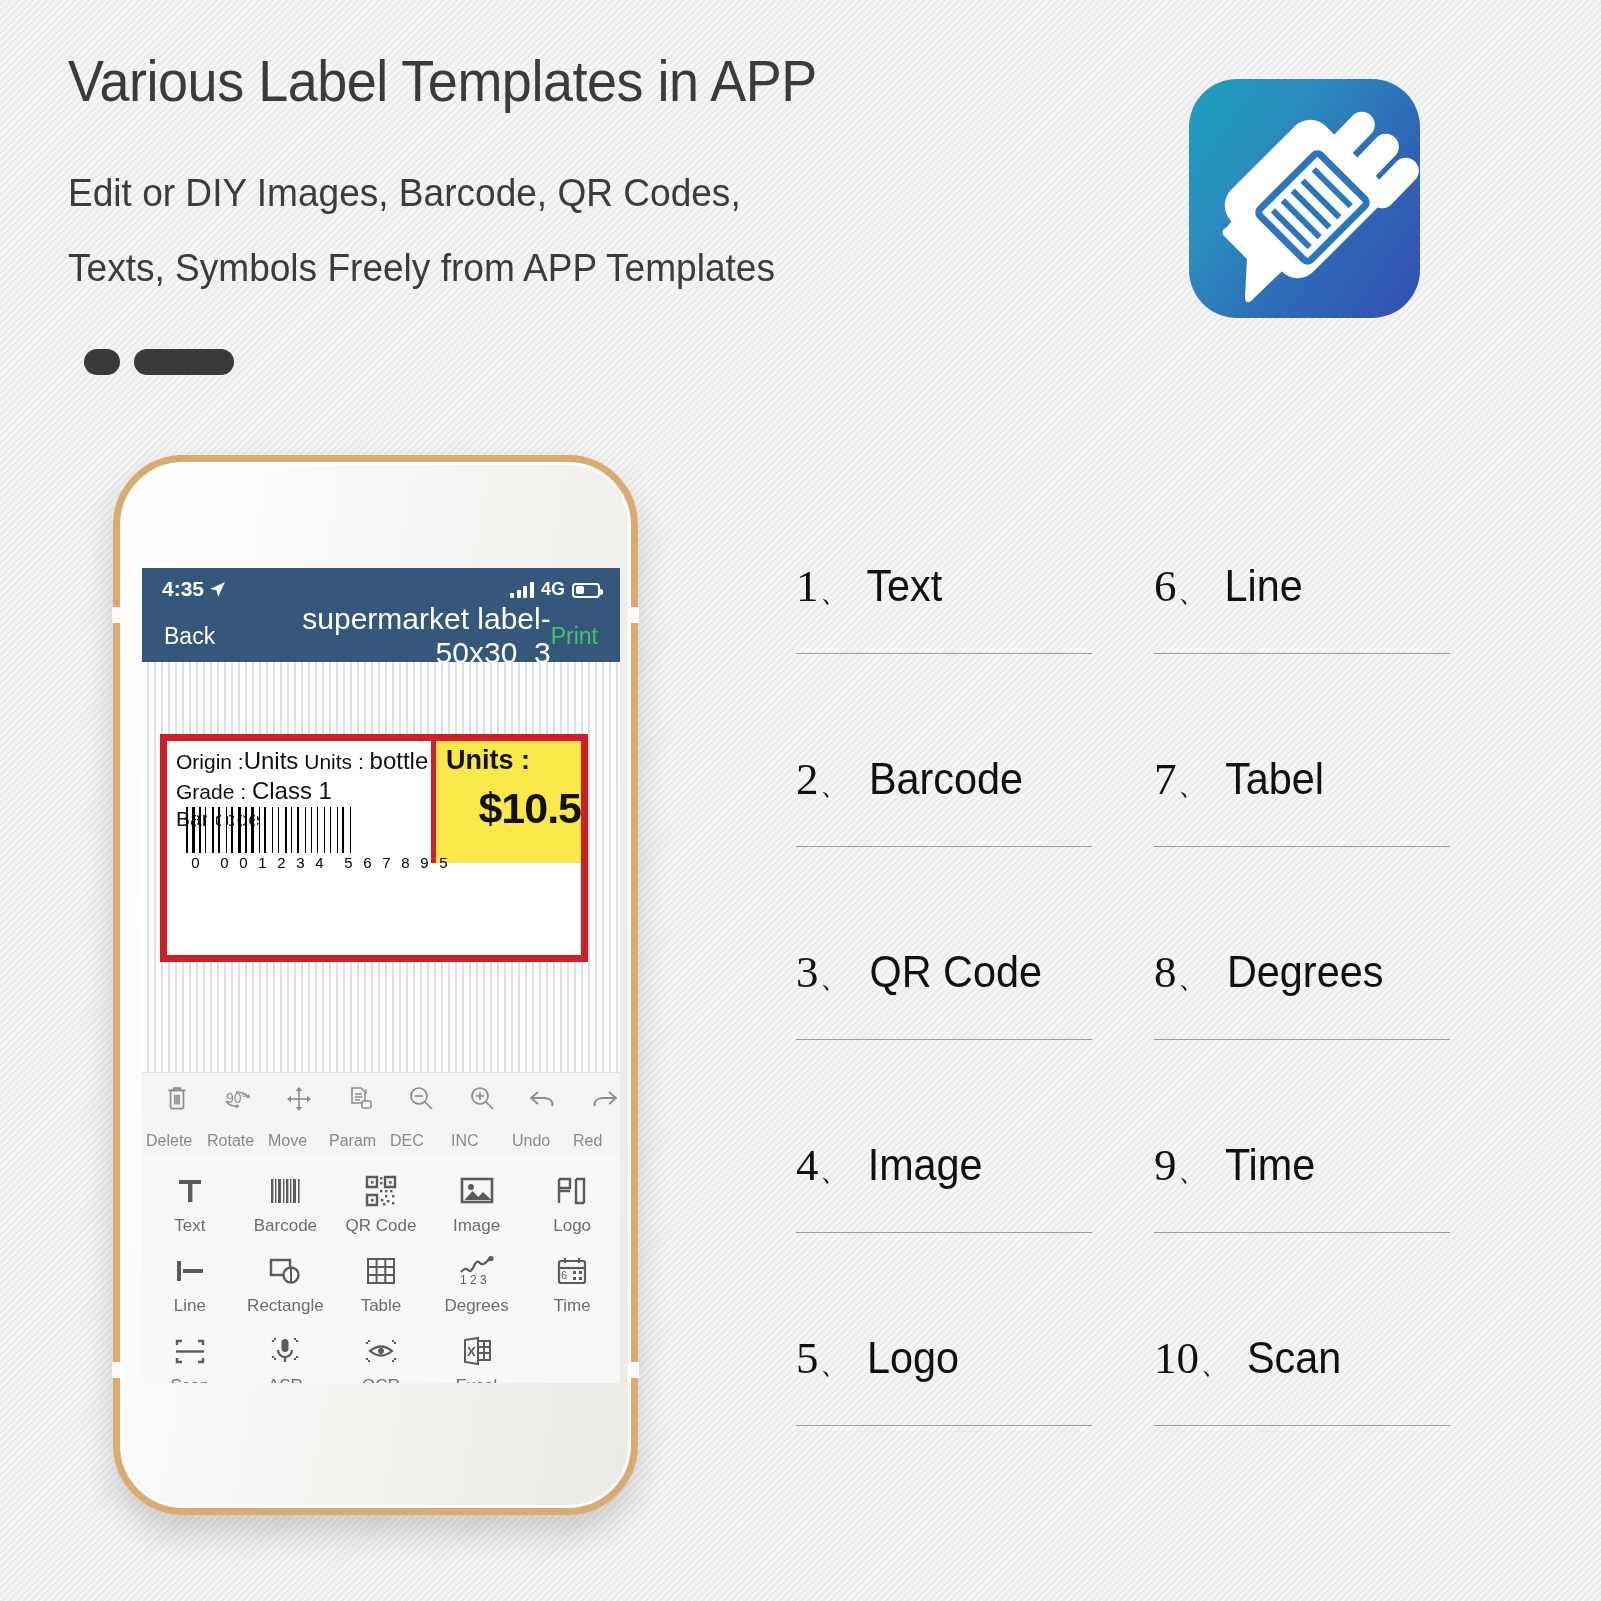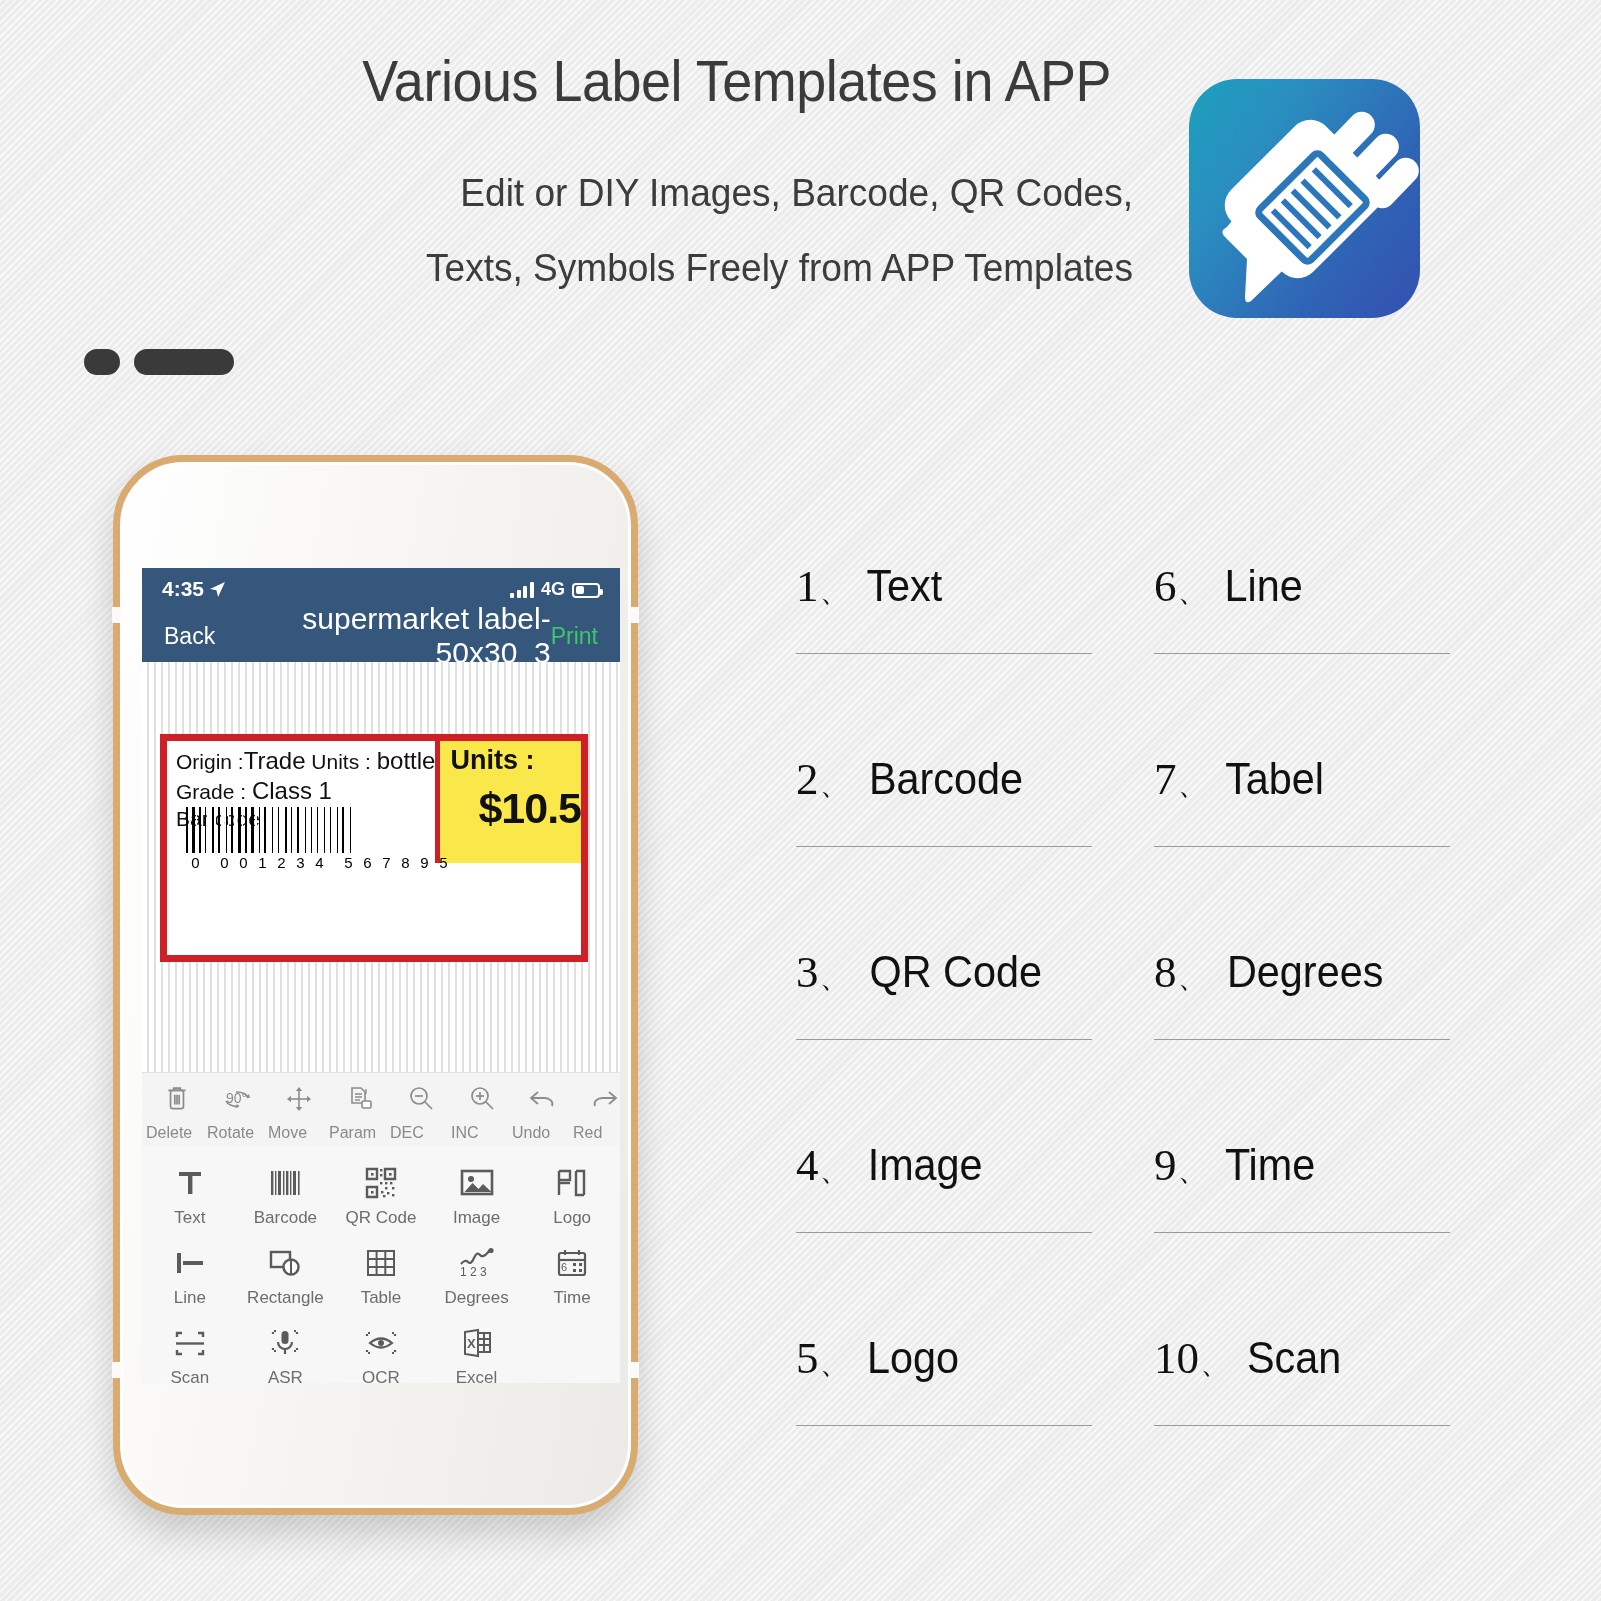--- a/index.html
+++ b/index.html
@@ -10,21 +10,21 @@
     background-color: #f0f0f0;
     background-image:
       repeating-linear-gradient(135deg,
         rgba(255,255,255,0.55) 0px, rgba(255,255,255,0.55) 2px,
         rgba(0,0,0,0.016) 2px, rgba(0,0,0,0.016) 5px);
     overflow: hidden;
     position: relative;
   }
 
   
-  .hero { position: absolute; left: 88px; top: 52px; width: 1100px; text-align: right; }
+  .hero { position: absolute; left: 68px; top: 52px; width: 1100px; }
   .hero-title {
     font-size: 58px; line-height: 1.0; color: #3b3b3b;
     font-weight: 400; letter-spacing: -0.5px;
     transform: scaleX(0.93); transform-origin: left center;
     white-space: nowrap;
   }
   .hero-sub {
     margin-top: 46px; font-size: 39px; line-height: 1.92;
     color: #3c3c3c; font-weight: 400;
     transform: scaleX(0.95); transform-origin: left center;
@@ -141,21 +141,21 @@
   .price-lab { font-size: 27px; font-weight: 700; color: #111; }
   .price-val { font-size: 43px; font-weight: 700; color: #111; margin-top: 8px; letter-spacing: -1px; text-align: right; }
 
   
   .toolbar-top {
     background: #f4f4f4; border-top: 1px solid #e2e2e2;
     display: flex; padding: 8px 4px 4px 4px;
   }
   .tt-item { width: 61px; color: #8c8c8c; flex-shrink: 0; }
   .tt-ico { height: 36px; display: flex; align-items: center; justify-content: center; }
-  .tt-lab { font-size: 16px; margin-top: 7px; color: #8a8a8a; }
+  .tt-lab { font-size: 16px; margin-top: 15px; color: #8a8a8a; }
 
   .tool-grid { background: #f7f7f7; padding: 10px 0 4px 0; }
   .tg-row { display: flex; }
   .tg-item { flex: 1; text-align: center; padding: 6px 0 8px 0; }
   .tg-ico { height: 42px; display: flex; align-items: center; justify-content: center; }
   .tg-lab { font-size: 17px; color: #6d6d6d; margin-top: 4px; }
   .tg-item.empty { visibility: hidden; }
 
   
   .feature-list {
@@ -253,21 +253,21 @@
     </div>
 
     <div class="canvas">
       <div class="label">
 
 
 
         <div class="lbl-row3">
           <div class="lbl-left">
             <div class="lbl-line">
-              <span>Origin :</span><span class="big">Trade</span>
+              <span>Origin :</span><span class="big">Units</span>
               <span>Units :</span>
               <span class="big">bottle</span>
             </div>
             <div class="lbl-line">
               <span>Grade :</span>
               <span class="big">Class 1</span>
             </div>
             <div class="lbl-line">
               <span>Bar code :</span>
             </div>

